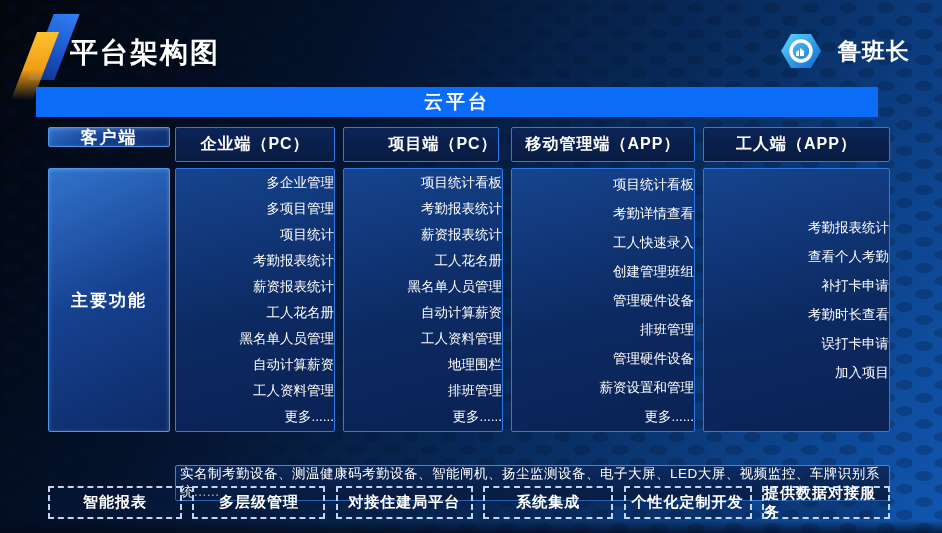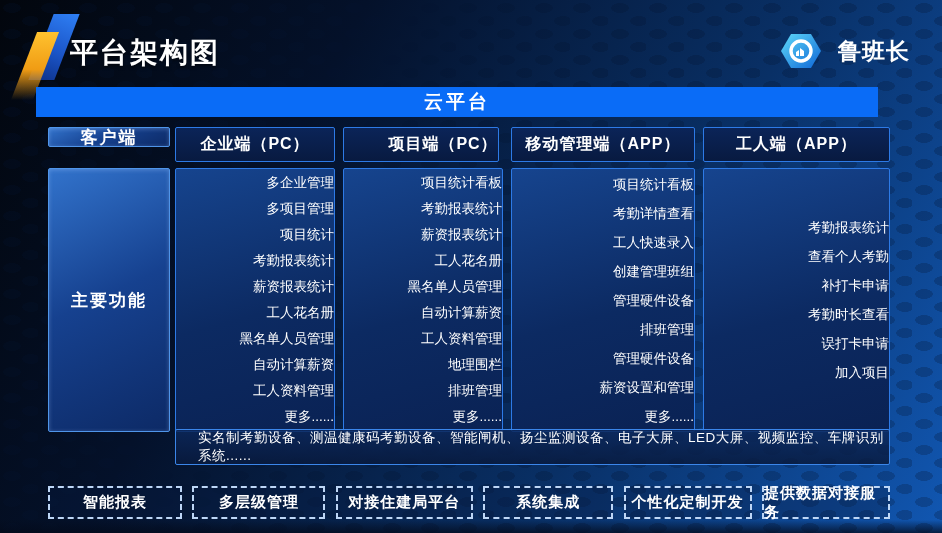--- a/index.html
+++ b/index.html
@@ -76,23 +76,23 @@
     display:flex;flex-direction:column;justify-content:center;
   }
   .col-items li{
     text-align:right;color:#ffffff;font-size:13.5px;line-height:26px;
     white-space:nowrap;
   }
   .col-items.lh29 li{line-height:29px;}
 
   
   .hw-content{
-    position:absolute;left:175px;top:429px;width:715px;height:36px;
+    position:absolute;left:175px;top:465px;width:715px;height:36px;
     display:flex;align-items:center;
-    padding-left:22px;box-sizing:border-box;
+    padding-left:4px;box-sizing:border-box;
     color:#fff;font-size:13.5px;letter-spacing:.5px;
     background:linear-gradient(180deg,rgba(12,40,92,.85),rgba(8,26,62,.85));
     border:1px solid #3b86ea;border-radius:2px;
   }
 
   
   .services{
     position:absolute;left:48px;top:486px;width:842px;height:33px;
     display:flex;justify-content:space-between;
   }

